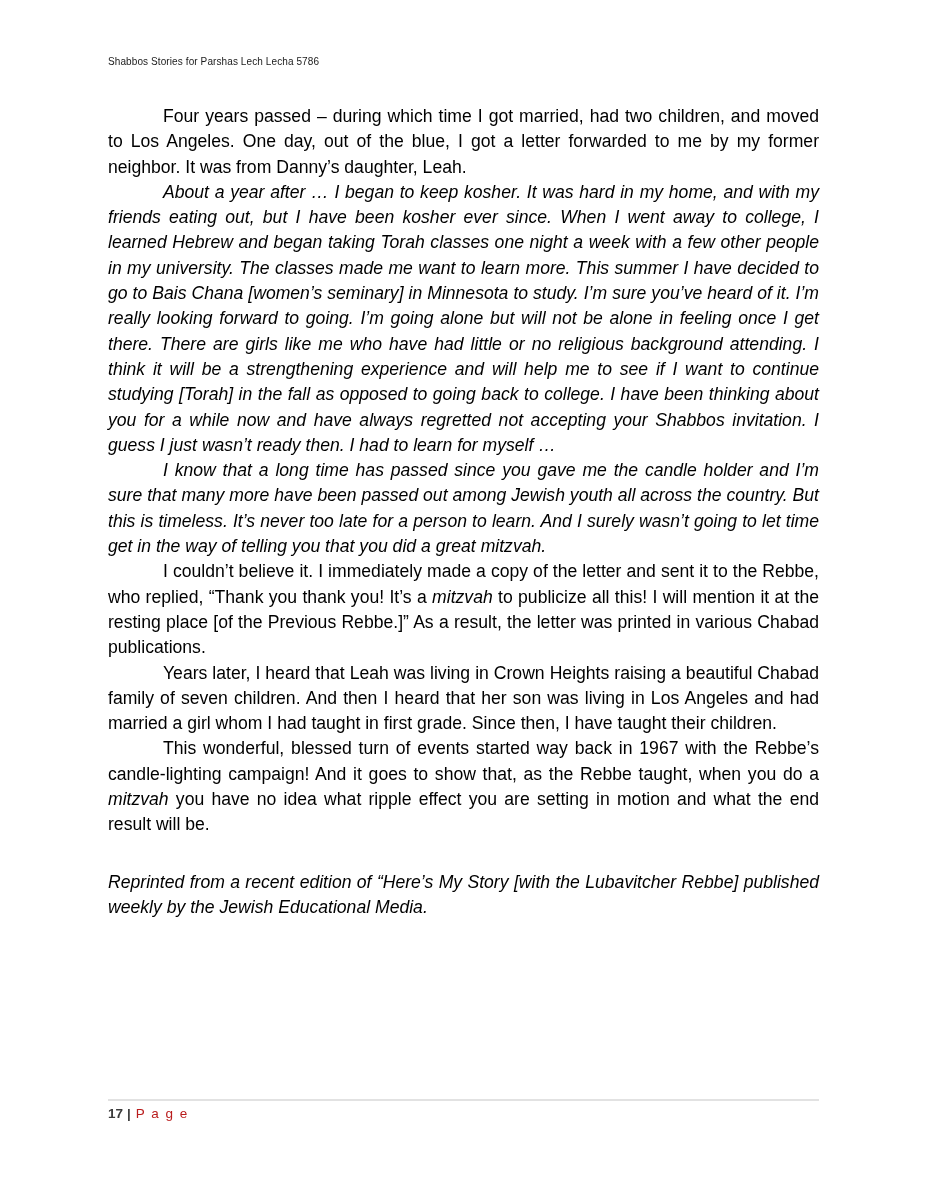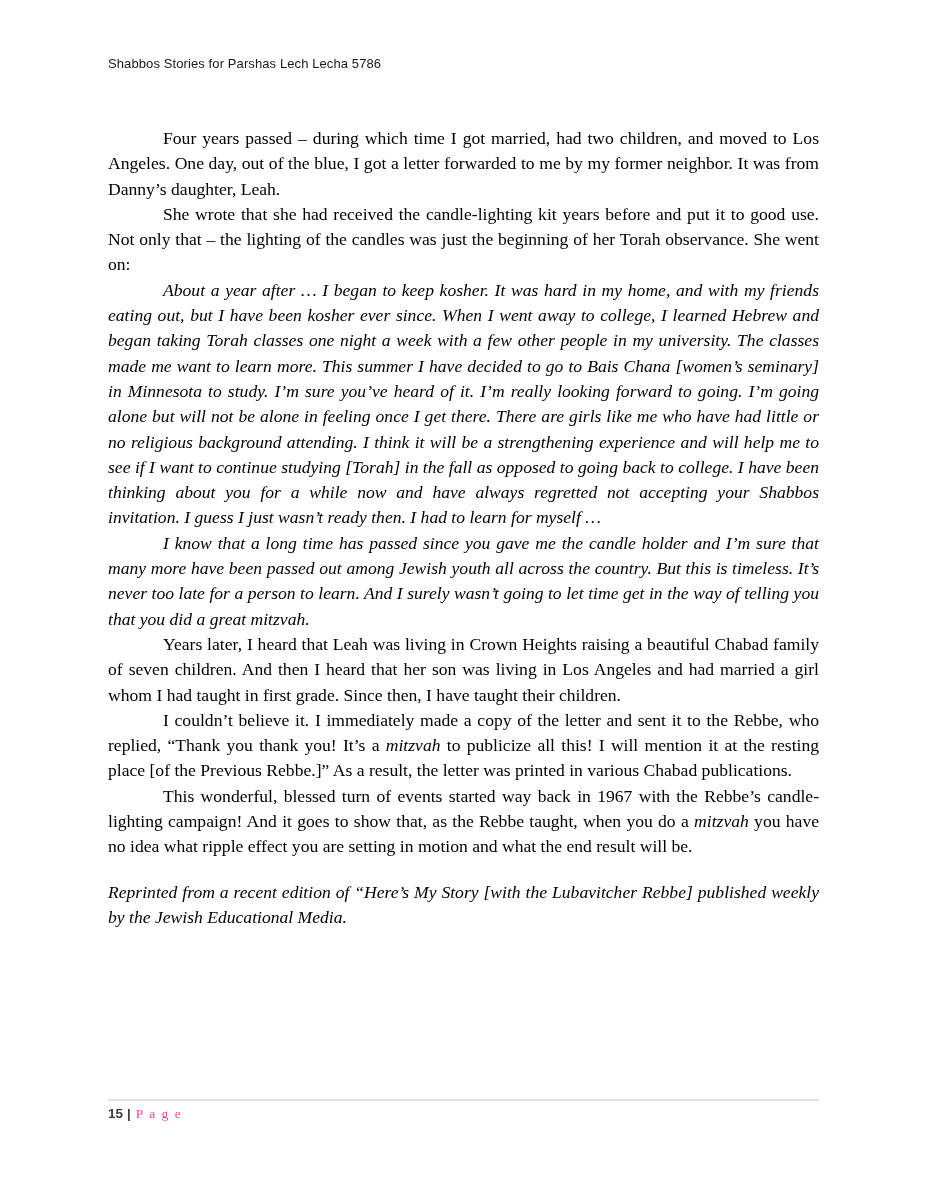--- a/index.html
+++ b/index.html
@@ -12,47 +12,47 @@
     width: 927px;
     height: 1200px;
     background: #ffffff;
     overflow: hidden;
   }
   .header {
     position: absolute;
     left: 108px;
     top: 56px;
     font-family: "Liberation Sans", sans-serif;
-    font-size: 13px;
+    font-size: 10px;
     color: #1a1a1a;
     letter-spacing: 0.1px;
   }
   .body-text {
     position: absolute;
     left: 108px;
-    top: 126px;
+    top: 104px;
     width: 711px;
-    font-family: Liberation Serif, serif;
+    font-family: Liberation Sans, sans-serif;
     font-size: 17.6px;
     line-height: 25.3px;
     color: #000000;
     text-align: justify;
   }
   .body-text p {
     margin: 0;
     padding: 0;
   }
   .body-text p.indent {
     text-indent: 55px;
   }
   .body-text p.italic {
     font-style: italic;
   }
   .body-text p.space-before {
-    margin-top: 20px;
+    margin-top: 32px;
   }
   .body-text span.em {
     font-style: italic;
   }
   .footer-rule {
     position: absolute;
     left: 108px;
     top: 1099px;
     width: 711px;
     border-top: 2px solid #e2e2e2;
@@ -67,44 +67,42 @@
   .footer .pnum {
     font-weight: bold;
     color: #3b3b3b;
   }
   .footer .psep {
     font-weight: bold;
     color: #3b3b3b;
     margin: 0 5px 0 4px;
   }
   .footer .plabel {
-    color: #ec4899;
+    color: #b91c1c;
     letter-spacing: 1.5px;
-    font-family: Liberation Serif, serif;
   }
 </style>
 </head>
 <body>
 
 <div class="page">
 
   <div class="header">
     <span>Shabbos Stories for Parshas Lech Lecha 5786</span>
   </div>
 
   <div class="body-text" id="doc-body">
       <p class="indent"><span>Four years passed – during which time I got married, had two children, and moved to Los Angeles. One day, out of the blue, I got a letter forwarded to me by my former neighbor. It was from Danny’s daughter, Leah.</span></p>
-      <p class="indent"><span>She wrote that she had received the candle-lighting kit years before and put it to good use. Not only that – the lighting of the candles was just the beginning of her Torah observance. She went on:</span></p>
       <p class="indent italic"><span>About a year after … I began to keep kosher. It was hard in my home, and with my friends eating out, but I have been kosher ever since. When I went away to college, I learned Hebrew and began taking Torah classes one night a week with a few other people in my university. The classes made me want to learn more. This summer I have decided to go to Bais Chana [women’s seminary] in Minnesota to study. I’m sure you’ve heard of it. I’m really looking forward to going. I’m going alone but will not be alone in feeling once I get there. There are girls like me who have had little or no religious background attending. I think it will be a strengthening experience and will help me to see if I want to continue studying [Torah] in the fall as opposed to going back to college. I have been thinking about you for a while now and have always regretted not accepting your Shabbos invitation. I guess I just wasn’t ready then. I had to learn for myself …</span></p>
       <p class="indent italic"><span>I know that a long time has passed since you gave me the candle holder and I’m sure that many more have been passed out among Jewish youth all across the country. But this is timeless. It’s never too late for a person to learn. And I surely wasn’t going to let time get in the way of telling you that you did a great mitzvah.</span></p>
+      <p class="indent"><span>I couldn’t believe it. I immediately made a copy of the letter and sent it to the Rebbe, who replied, “Thank you thank you! It’s a </span><span class="em">mitzvah</span><span> to publicize all this! I will mention it at the resting place [of the Previous Rebbe.]” As a result, the letter was printed in various Chabad publications.</span></p>
       <p class="indent"><span>Years later, I heard that Leah was living in Crown Heights raising a beautiful Chabad family of seven children. And then I heard that her son was living in Los Angeles and had married a girl whom I had taught in first grade. Since then, I have taught their children.</span></p>
-      <p class="indent"><span>I couldn’t believe it. I immediately made a copy of the letter and sent it to the Rebbe, who replied, “Thank you thank you! It’s a </span><span class="em">mitzvah</span><span> to publicize all this! I will mention it at the resting place [of the Previous Rebbe.]” As a result, the letter was printed in various Chabad publications.</span></p>
       <p class="indent"><span>This wonderful, blessed turn of events started way back in 1967 with the Rebbe’s candle-lighting campaign! And it goes to show that, as the Rebbe taught, when you do a </span><span class="em">mitzvah</span><span> you have no idea what ripple effect you are setting in motion and what the end result will be.</span></p>
       <p class="italic space-before"><span>Reprinted from a recent edition of “Here’s My Story [with the Lubavitcher Rebbe] published weekly by the Jewish Educational Media.</span></p>
     </div>
 
   <div class="footer-rule"></div>
 
   <div class="footer">
-    <span class="pnum">15</span><span class="psep">|</span><span class="plabel">P a g e</span>
+    <span class="pnum">17</span><span class="psep">|</span><span class="plabel">P a g e</span>
   </div>
 
 </div>
 
 </body></html>

